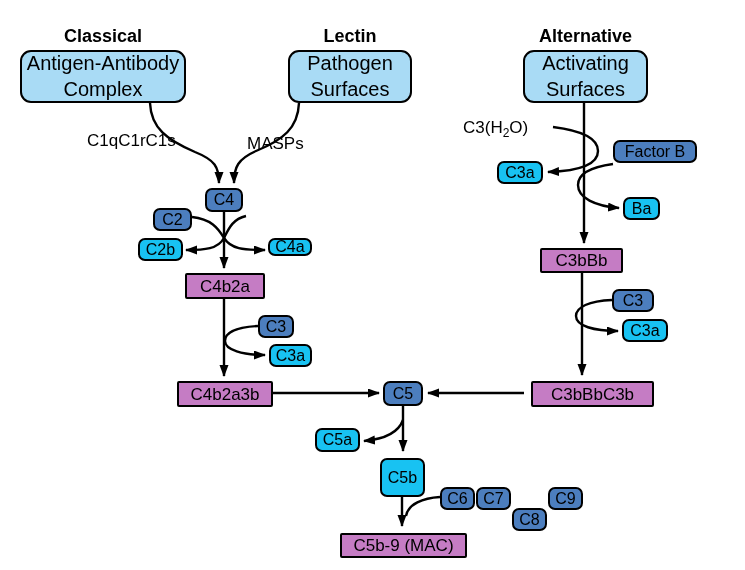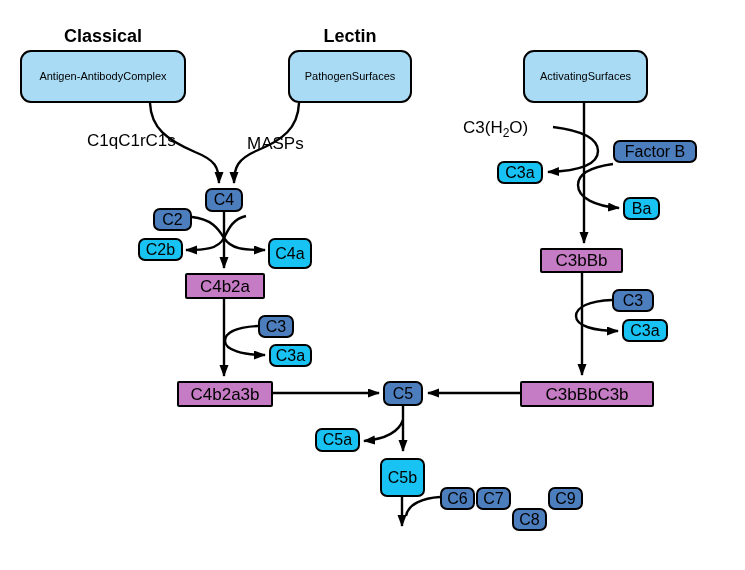--- a/index.html
+++ b/index.html
@@ -9,22 +9,22 @@
   .arrows path{fill:none;stroke:var(--line,#000);stroke-width:2.4px;}
   .arrows marker path{fill:var(--line,#000);stroke:none;}
   .node{position:absolute;box-sizing:border-box;border:2px solid var(--line,#000);
         border-radius:7px;display:flex;align-items:center;justify-content:center;
         font-size:16px;line-height:1;white-space:nowrap;}
   .dark{background:var(--dark-blue,#4C7EBE);}
   .cyan{background:var(--cyan,#18C2F2);}
   .purple{background:var(--purple,#C57CC4);border-radius:2px;font-size:17px;}
   .source{position:absolute;box-sizing:border-box;border:2px solid var(--line,#000);
           border-radius:11px;background:var(--light-blue,#A9DBF5);
-          display:flex;flex-direction:row;align-items:center;justify-content:center;
-          font-size:11px;line-height:1.28;text-align:center;}
+          display:flex;flex-direction:column;align-items:center;justify-content:center;
+          font-size:20px;line-height:1.28;text-align:center;}
   .title{position:absolute;font-weight:bold;font-size:18px;text-align:center;line-height:1;}
   .flabel{position:absolute;font-size:17px;line-height:1;white-space:nowrap;}
   .flabel sub{font-size:12px;}
 </style>
 </head>
 <body>
 
 <div class="canvas">
 
   <svg class="arrows" width="745" height="570" viewBox="0 0 745 570">
@@ -48,20 +48,21 @@
     <path d="M582,273 L582,375" marker-end="url(#ah)"></path>
     <path d="M612,300 C589,301 576,307 576,316 C576,326 594,331 618,331" marker-end="url(#ah)"></path>
     <path d="M403,406 L403,451" marker-end="url(#ah)"></path>
     <path d="M403,420 C399,431 386,439 364,441" marker-end="url(#ah)"></path>
     <path d="M402,483 L402,526" marker-end="url(#ah)"></path>
     <path d="M440,497 C423,498 408,504 406,516"></path>
   </svg>
 
   <div class="title" style="left:20px;top:27px;width:166px;">Classical</div>
   <div class="title" style="left:288px;top:27px;width:124px;">Lectin</div>
+  <div class="title" style="left:523px;top:27px;width:125px;">Alternative</div>
 
   <div class="source" style="left:20px;top:50px;width:166px;height:53px;">
     <div>Antigen-Antibody</div>
     <div>Complex</div>
   </div>
   <div class="source" style="left:288px;top:50px;width:124px;height:53px;">
     <div>Pathogen</div>
     <div>Surfaces</div>
   </div>
   <div class="source" style="left:523px;top:50px;width:125px;height:53px;">
@@ -69,35 +70,36 @@
     <div>Surfaces</div>
   </div>
 
   <div class="flabel" style="left:87px;top:132px;">C1qC1rC1s</div>
   <div class="flabel" style="left:247px;top:135px;">MASPs</div>
   <div class="flabel" style="left:463px;top:119px;"><span>C3(H</span><sub>2</sub><span>O)</span></div>
 
   <div class="node dark" style="left:205px;top:188px;width:38px;height:24px;">C4</div>
   <div class="node dark" style="left:153px;top:208px;width:39px;height:23px;">C2</div>
   <div class="node cyan" style="left:138px;top:238px;width:45px;height:23px;">C2b</div>
-  <div class="node cyan" style="left:268px;top:238px;width:44px;height:31px;">C4a</div>
+  <div class="node cyan" style="left:268px;top:238px;width:44px;height:18px;">C4a</div>
   <div class="node purple" style="left:185px;top:273px;width:80px;height:26px;">C4b2a</div>
   <div class="node dark" style="left:258px;top:315px;width:36px;height:23px;">C3</div>
   <div class="node cyan" style="left:269px;top:344px;width:43px;height:23px;">C3a</div>
   <div class="node purple" style="left:177px;top:381px;width:96px;height:26px;">C4b2a3b</div>
 
   <div class="node cyan" style="left:497px;top:161px;width:46px;height:23px;">C3a</div>
   <div class="node dark" style="left:613px;top:140px;width:84px;height:23px;">Factor B</div>
   <div class="node cyan" style="left:623px;top:197px;width:37px;height:23px;">Ba</div>
   <div class="node purple" style="left:540px;top:248px;width:83px;height:25px;">C3bBb</div>
   <div class="node dark" style="left:612px;top:289px;width:42px;height:23px;">C3</div>
   <div class="node cyan" style="left:622px;top:319px;width:46px;height:23px;">C3a</div>
-  <div class="node purple" style="left:520px;top:381px;width:134px;height:26px;">C3bBbC3b</div>
+  <div class="node purple" style="left:531px;top:381px;width:123px;height:26px;">C3bBbC3b</div>
 
   <div class="node dark" style="left:383px;top:381px;width:40px;height:25px;">C5</div>
   <div class="node cyan" style="left:315px;top:428px;width:45px;height:24px;">C5a</div>
   <div class="node cyan" style="left:380px;top:458px;width:45px;height:39px;">C5b</div>
   <div class="node dark" style="left:440px;top:487px;width:35px;height:23px;">C6</div>
   <div class="node dark" style="left:476px;top:487px;width:35px;height:23px;">C7</div>
   <div class="node dark" style="left:512px;top:508px;width:35px;height:23px;">C8</div>
   <div class="node dark" style="left:548px;top:487px;width:35px;height:23px;">C9</div>
+  <div class="node purple" style="left:340px;top:533px;width:127px;height:25px;">C5b-9 (MAC)</div>
 
 </div>
 
 </body></html>

